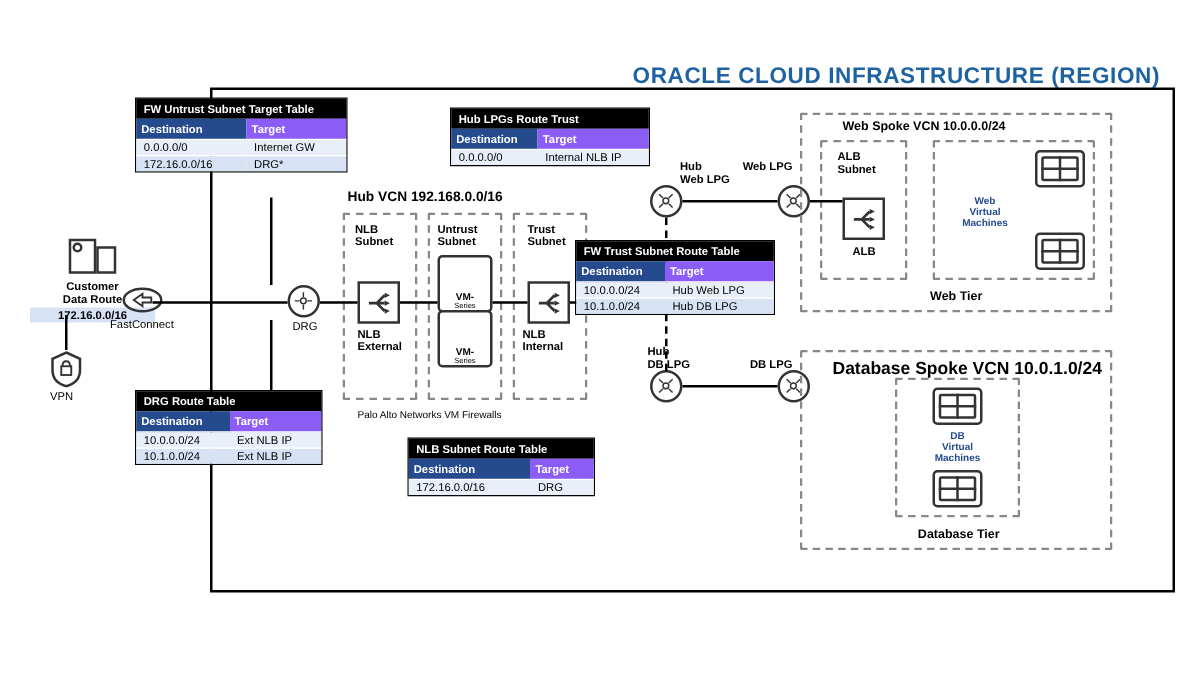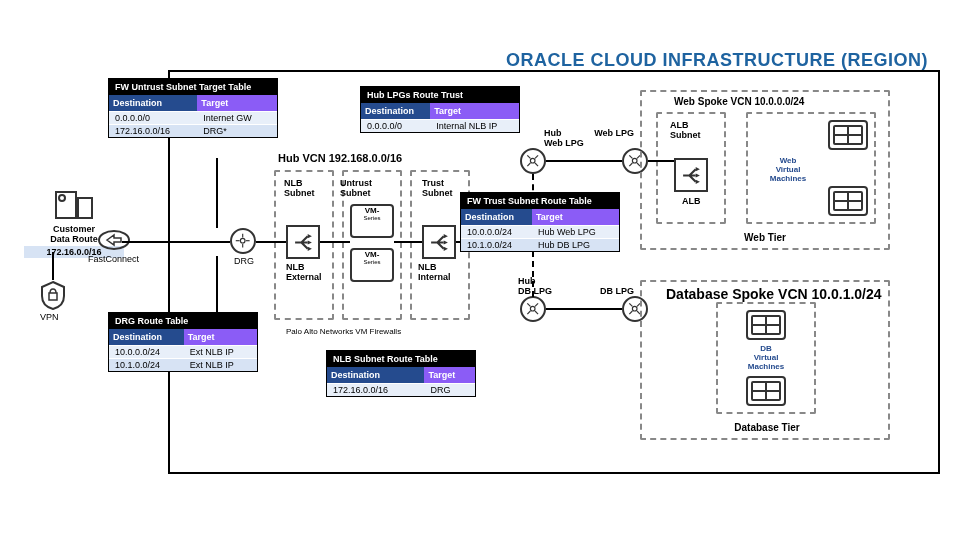--- a/index.html
+++ b/index.html
@@ -9,21 +9,21 @@
   .route-table .title{background:#000;color:#fff;font-weight:700;padding:3px 6px;font-size:9px}
   .route-table table{border-collapse:collapse;width:100%}
   .route-table th{background:#254B8E;color:#fff;font-weight:700;text-align:left;padding:3px 4px;font-size:9px}
   .route-table th.target{background:#8b5cf6}
   .route-table td{background:#D7E3F4;padding:1px 6px;font-size:9px;border-top:1px solid #fff}
   .route-table tr:nth-child(even) td{background:#E8EFF9}
   .oci-frame{position:absolute;border:2px solid #000;left:168px;top:70px;width:772px;height:404px}
   .dashed-box{position:absolute;border:2px dashed #888;border-radius:2px}
   .label{position:absolute;font-size:9px;font-weight:700;text-align:left}
   .label.small{font-weight:400}
-  .vm-icon{position:absolute;width:44px;height:34px;border:2px solid #333;border-radius:4px;background:#fff;display:flex;flex-direction:column;align-items:center;justify-content:flex-start;font-size:8px;font-weight:700}
+  .vm-icon{position:absolute;width:44px;height:46px;border:2px solid #333;border-radius:4px;background:#fff;display:flex;flex-direction:column;align-items:center;justify-content:flex-end;font-size:8px;font-weight:700}
   .circle-icon{position:absolute;width:26px;height:26px;border:2px solid #333;border-radius:50%;background:#fff;display:flex;align-items:center;justify-content:center;font-size:14px;font-weight:700}
   .grid-icon{position:absolute;width:40px;height:30px;border:2px solid #333;border-radius:4px;background:#fff}
   .grid-icon::before{content:"";position:absolute;inset:3px;background:linear-gradient(#333,#333) center/2px 100% no-repeat,linear-gradient(#333,#333) center/100% 2px no-repeat}
   .grid-icon::after{content:"";position:absolute;inset:3px;border:2px solid #333;border-radius:2px}
   .alb-icon{position:absolute;width:34px;height:34px;border:2px solid #333;background:#fff;display:flex;align-items:center;justify-content:center}
   .alb-icon svg,.circle-icon svg{width:70%;height:70%}
   .spoke-caption{font-weight:700;font-size:10px;text-align:center;position:absolute}
   .onprem{position:absolute;left:24px;top:190px;width:100px;text-align:center}
   .onprem .lbl{font-size:9px;font-weight:700;margin-top:2px}
   .hline{position:absolute;height:2px;background:#000}
@@ -78,21 +78,21 @@
     </svg>
 </div>
 <div class="label small" style="left:234px;top:256px">DRG</div>
 
 <div class="label" style="left:278px;top:152px;font-size:11px">Hub VCN 192.168.0.0/16</div>
 
 <div class="dashed-box" style="left:274px;top:170px;width:60px;height:150px"></div>
 <div class="label" style="left:284px;top:178px;width:40px;white-space:pre-line">NLB
 Subnet</div>
 <div class="dashed-box" style="left:342px;top:170px;width:60px;height:150px"></div>
-<div class="label" style="left:340px;top:178px;width:44px;white-space:pre-line">Untrust
+<div class="label" style="left:350px;top:178px;width:44px;white-space:pre-line">Untrust
 Subnet</div>
 <div class="dashed-box" style="left:410px;top:170px;width:60px;height:150px"></div>
 <div class="label" style="left:422px;top:178px;width:36px;white-space:pre-line">Trust
 Subnet</div>
 
 <div class="alb-icon" style="left:286px;top:225px">
   <svg viewBox="0 0 20 20">
       <path d="M2 10 L8 10 M8 10 L14 4 M8 10 L14 10 M8 10 L14 16" stroke="#333" stroke-width="2" fill="none"></path>
       <polygon points="14,2 18,4 14,6" fill="#333"></polygon>
       <polygon points="14,8 18,10 14,12" fill="#333"></polygon>

